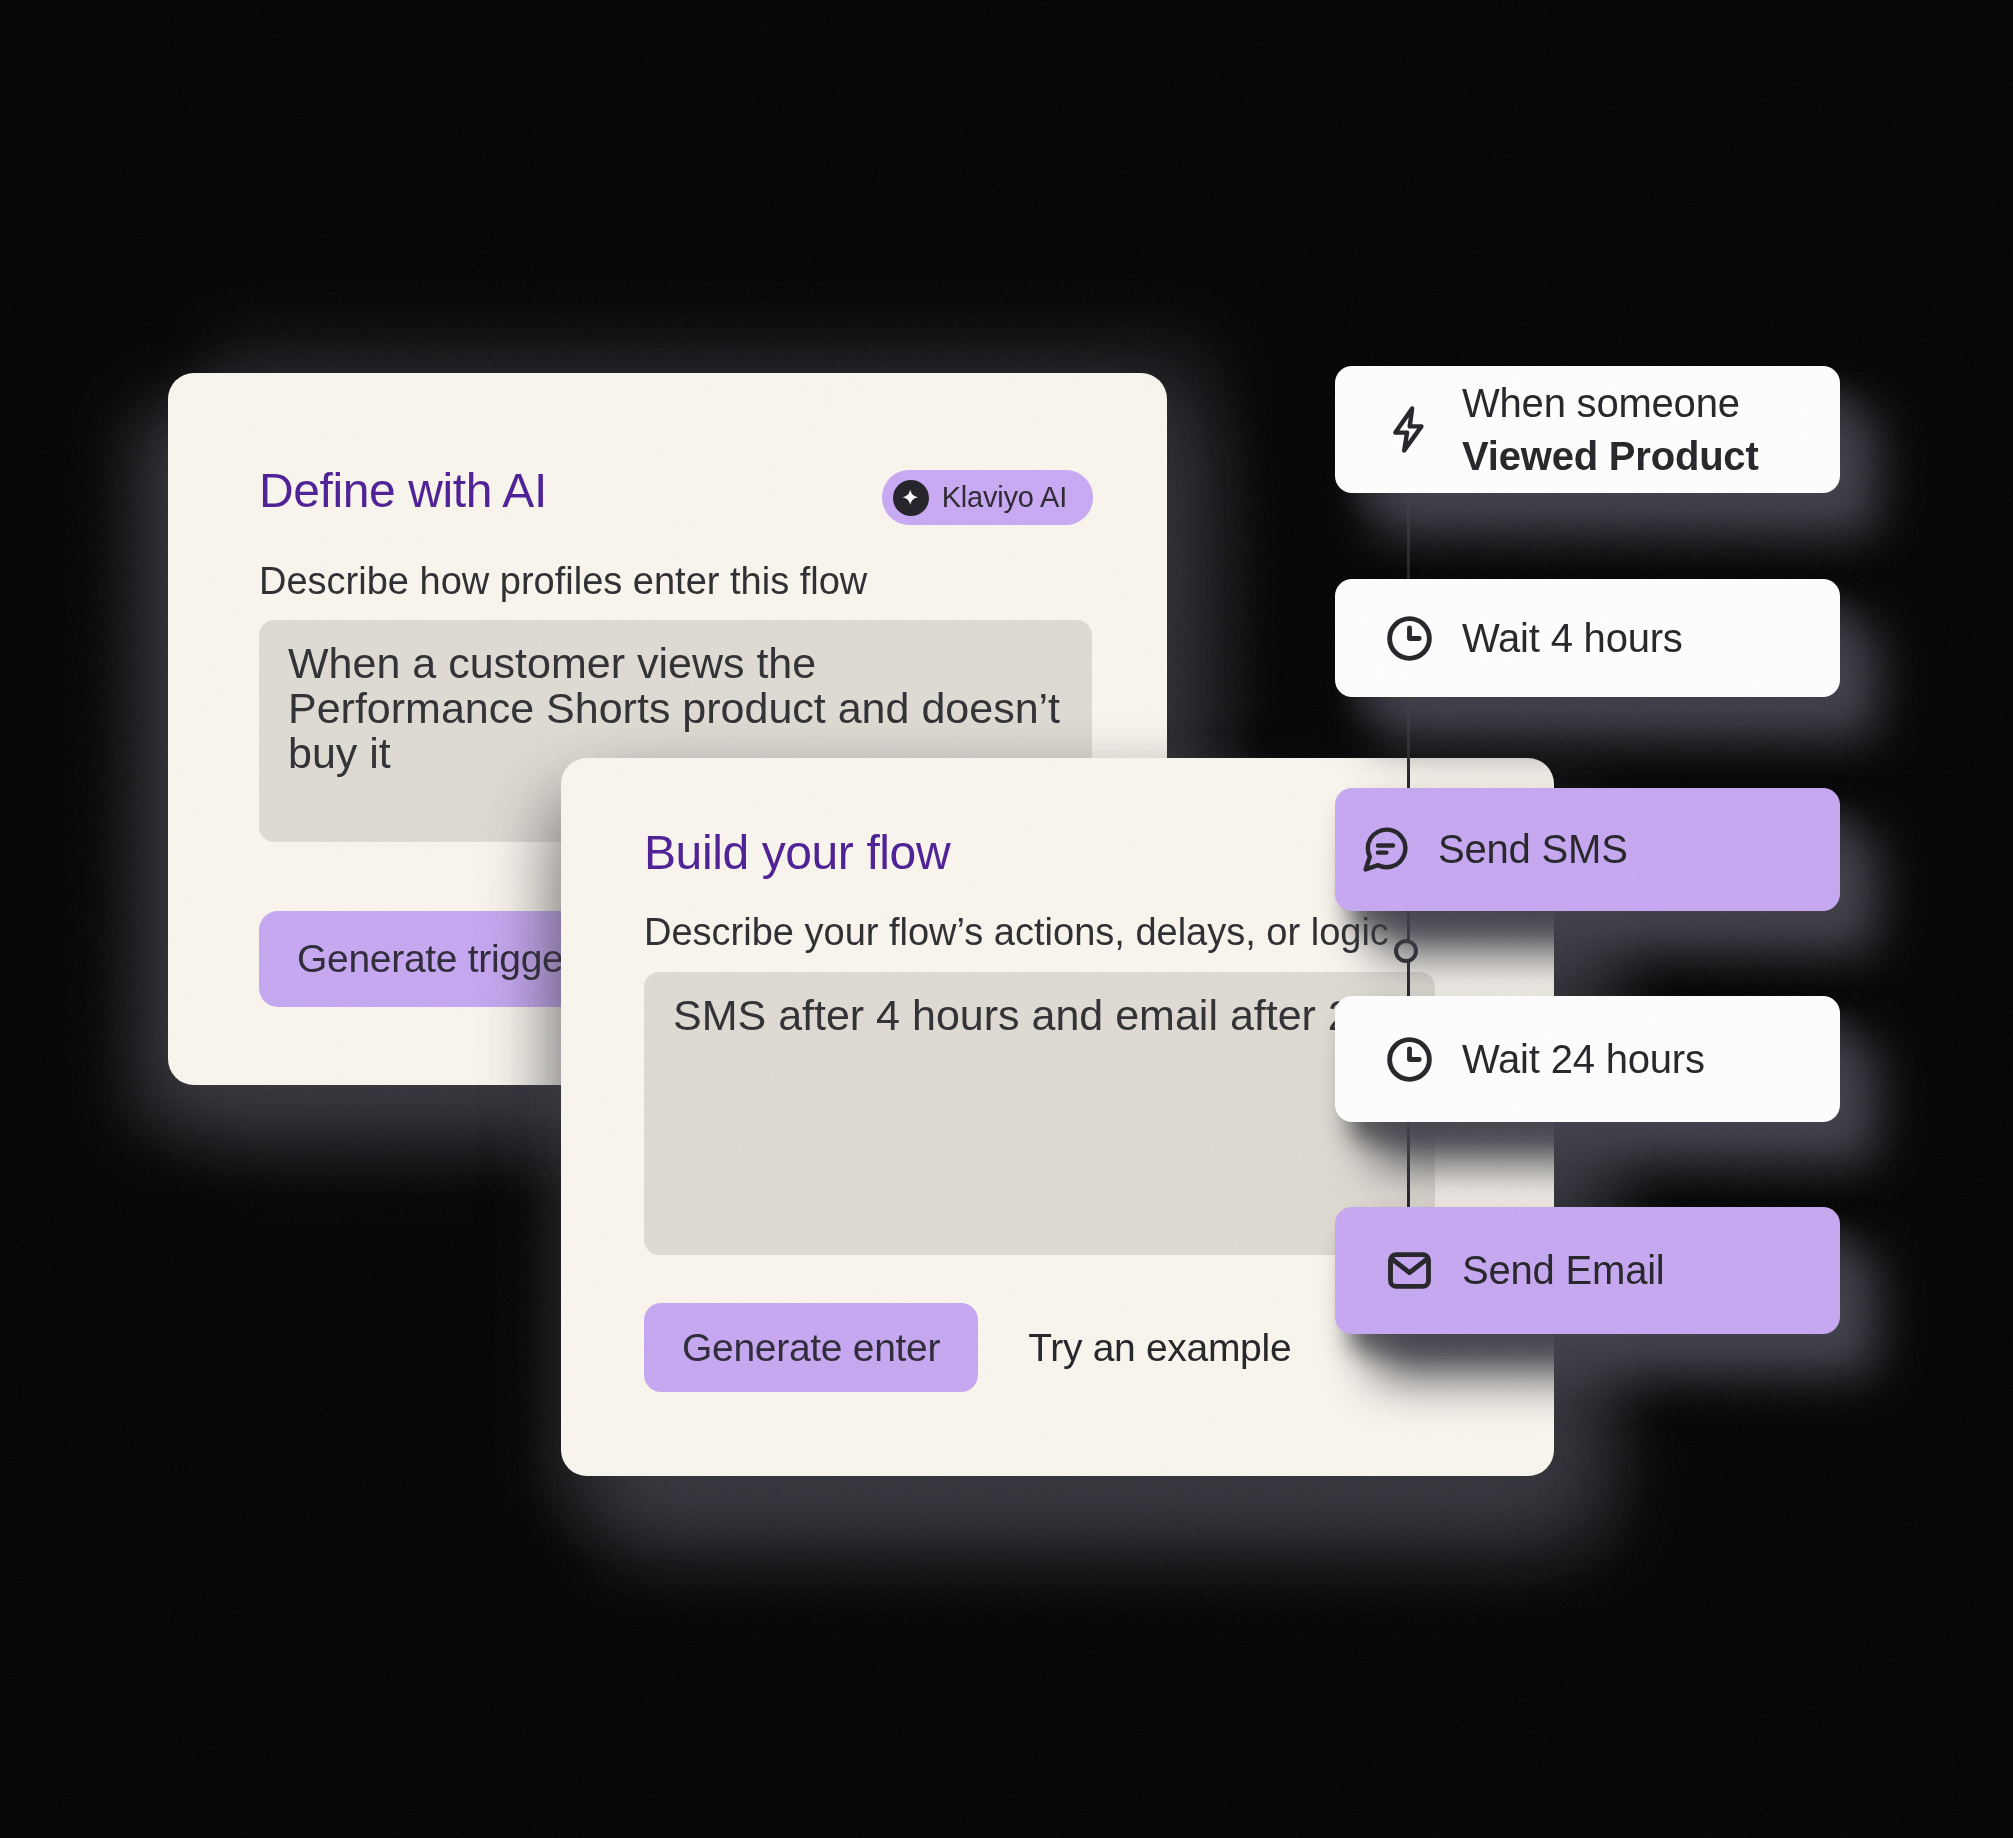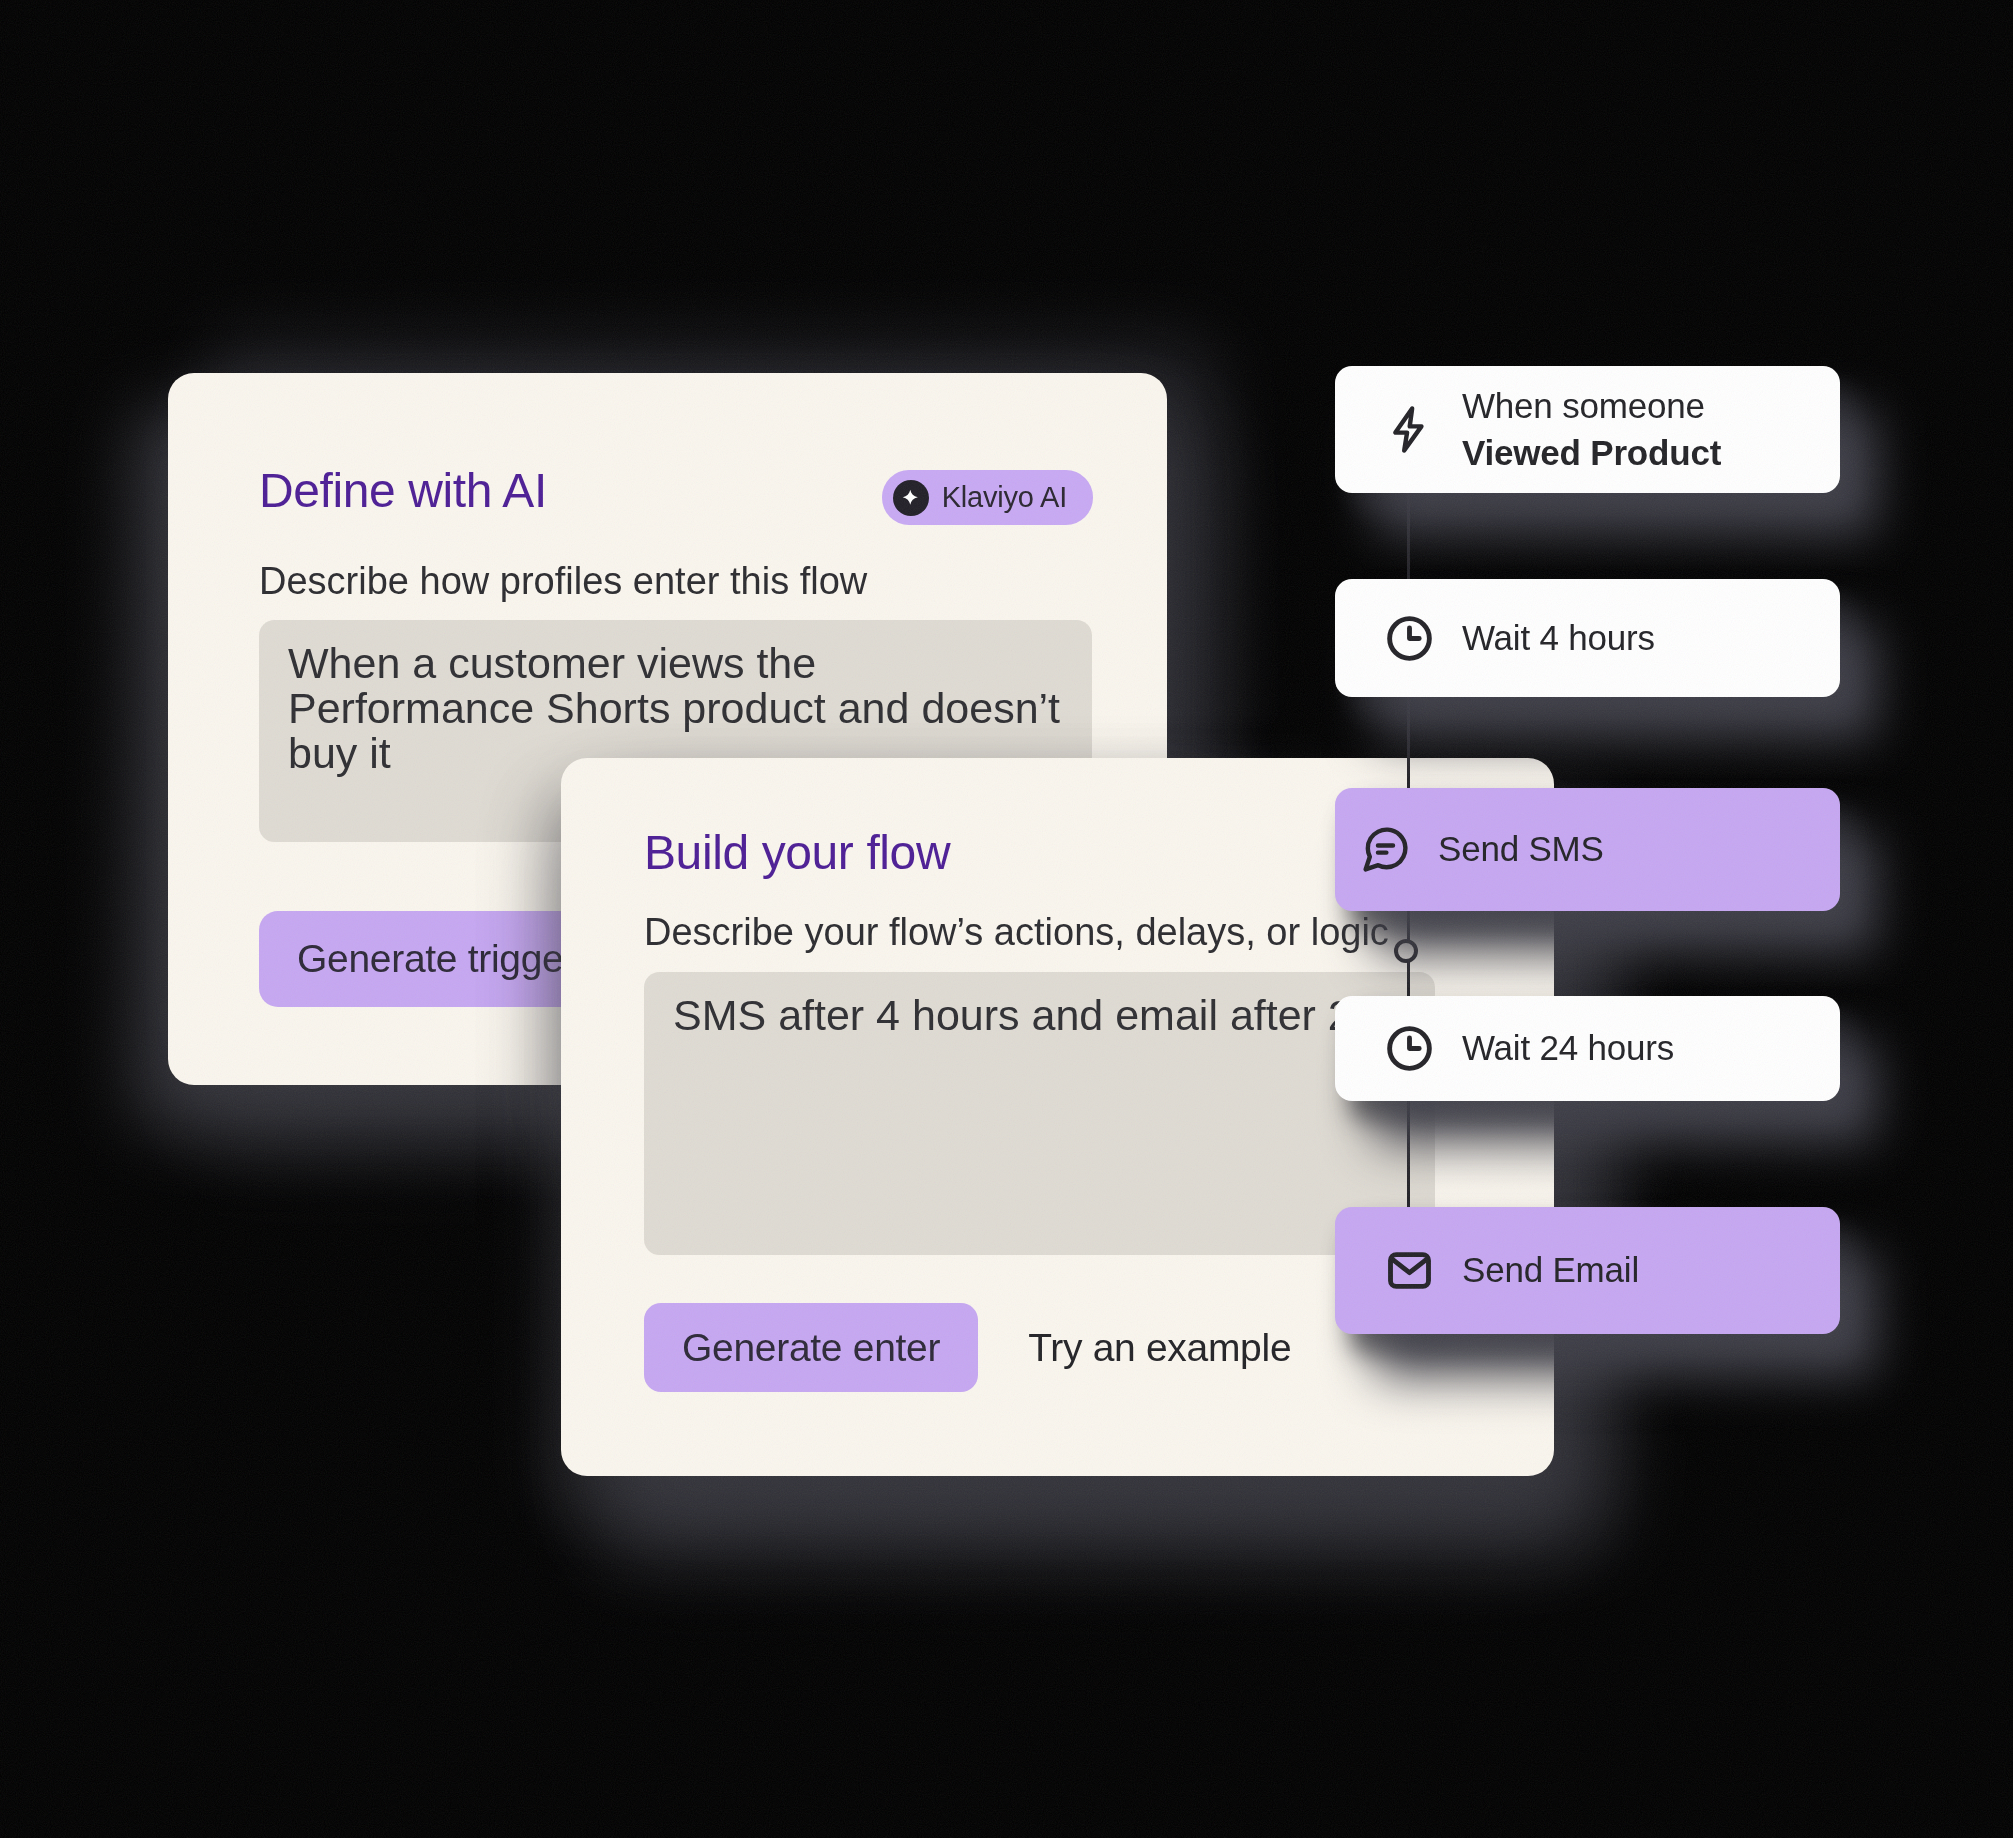--- a/index.html
+++ b/index.html
@@ -96,24 +96,24 @@
     border-radius:17px;display:flex;align-items:center;gap:26px;
     padding-left:48px;box-sizing:border-box;z-index:6;
     box-shadow:38px 43px 48px rgba(64,64,74,.95),
                15.4px 19px 24px rgba(34,34,40,.7);
   }
   .node-white{background:#ffffff;}
   .node-purple{background:#c6a7f2;}
   .node-1{top:366px;height:127px;}
   .node-2{top:579px;height:118px;}
   .node-3{top:788px;height:123px;padding-left:24px;}
-  .node-4{top:996px;height:105px;}
+  .node-4{top:996px;height:126px;}
   .node-5{top:1207px;height:127px;}
   .node-label{
-    font-size:35px;color:#232327;line-height:1.32;letter-spacing:-0.2px;
+    font-size:40px;color:#232327;line-height:1.32;letter-spacing:-0.2px;
   }
   .node-1 .node-label{width:300px;}
   .node-label b{font-weight:700;}
   .node-icon{flex:0 0 auto;display:flex;}
   .node-icon svg{width:53px;height:53px;}
   
   .grain{position:absolute;inset:0;z-index:9;pointer-events:none;opacity:.08;}
 </style>
 </head>
 <body>

